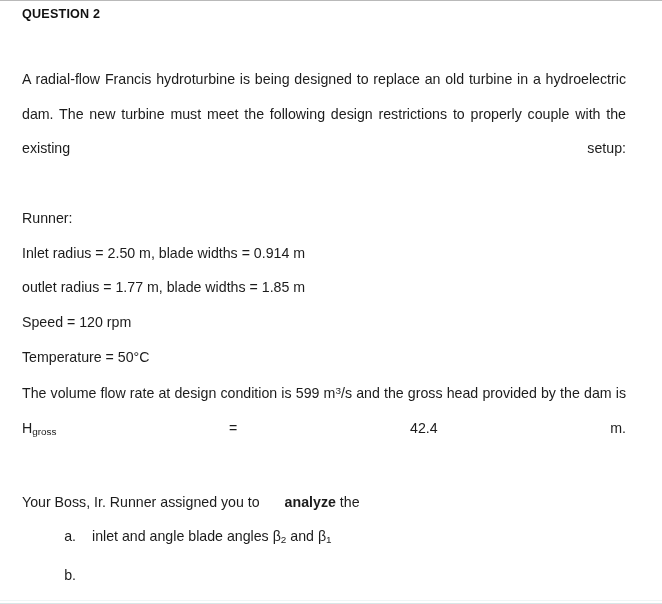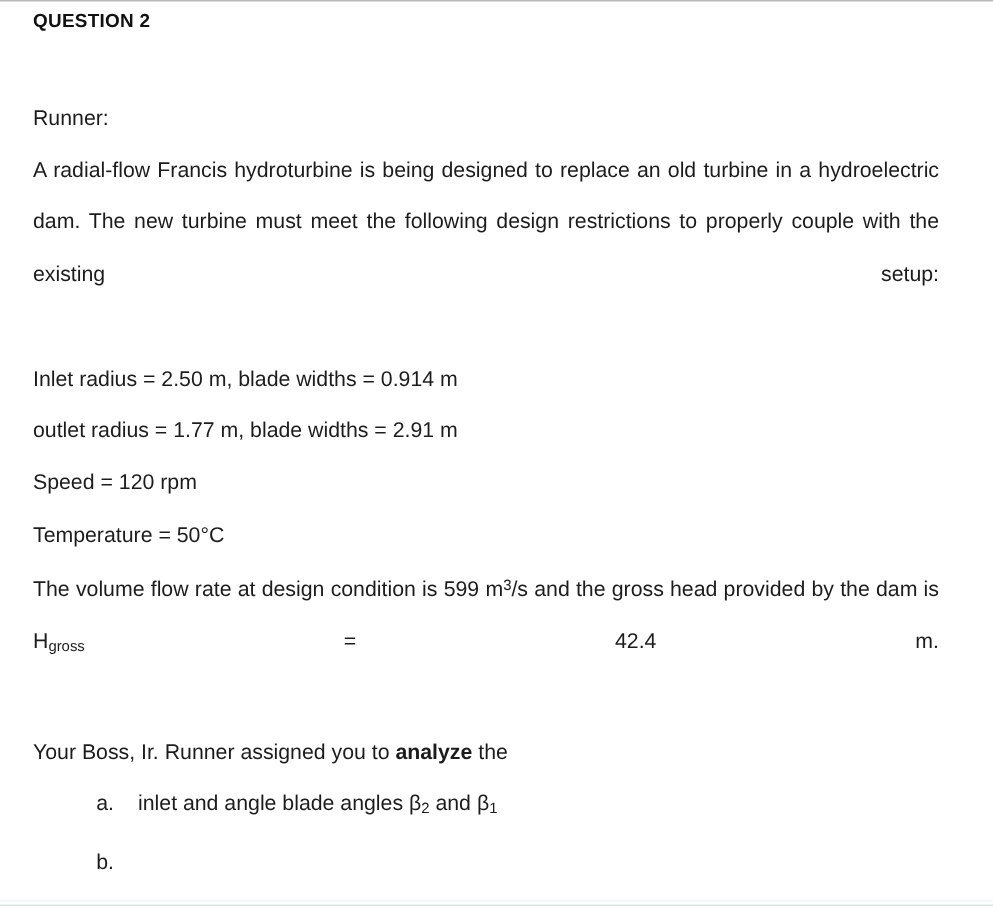--- a/index.html
+++ b/index.html
@@ -90,21 +90,21 @@
   .sub {
     font-size: 0.70em;
     vertical-align: -0.22em;
     letter-spacing: 0;
   }
   .sup {
     font-size: 0.70em;
     vertical-align: 0.42em;
     letter-spacing: 0;
   }
-  .bold { font-weight: bold; }
+  .bold { font-weight: bold; margin-left: 21px; }
 
   
   ol.alpha-list {
     margin: 0;
     padding: 0;
     list-style: none;
   }
   ol.alpha-list > li {
     position: relative;
     padding-left: 70px;
@@ -121,27 +121,27 @@
 <body>
 
 <div class="page">
 
   <div class="rule-top"></div>
 
   <div class="q-heading">QUESTION 2</div>
 
   <div class="body-block">
 
+    <p class="para justify">A radial-flow Francis hydroturbine is being designed to replace an old turbine in a hydroelectric dam. The new turbine must meet the following design restrictions to properly couple with the existing setup:</p>
+
     <p class="para">Runner:</p>
-
-    <p class="para justify">A radial-flow Francis hydroturbine is being designed to replace an old turbine in a hydroelectric dam. The new turbine must meet the following design restrictions to properly couple with the existing setup:</p>
 
     <p class="para indent-1">Inlet radius = 2.50 m, blade widths = 0.914 m</p>
 
-    <p class="para indent-1">outlet radius = 1.77 m, blade widths = 2.91 m</p>
+    <p class="para indent-1">outlet radius = 1.77 m, blade widths = 1.85 m</p>
 
     <p class="para indent-1">Speed = 120 rpm</p>
 
     <p class="para indent-1">Temperature = 50°C</p>
 
 
     <p class="para justify"><span>The volume flow rate at design condition is 599 m</span><span class="sup">3</span><span>/s and the gross head provided by the dam is H</span><span class="sub">gross</span><span> = 42.4 m.</span></p>
 
     <p class="para"><span>Your Boss, Ir. Runner assigned you to </span><span class="bold">analyze</span><span> the</span></p>
 

